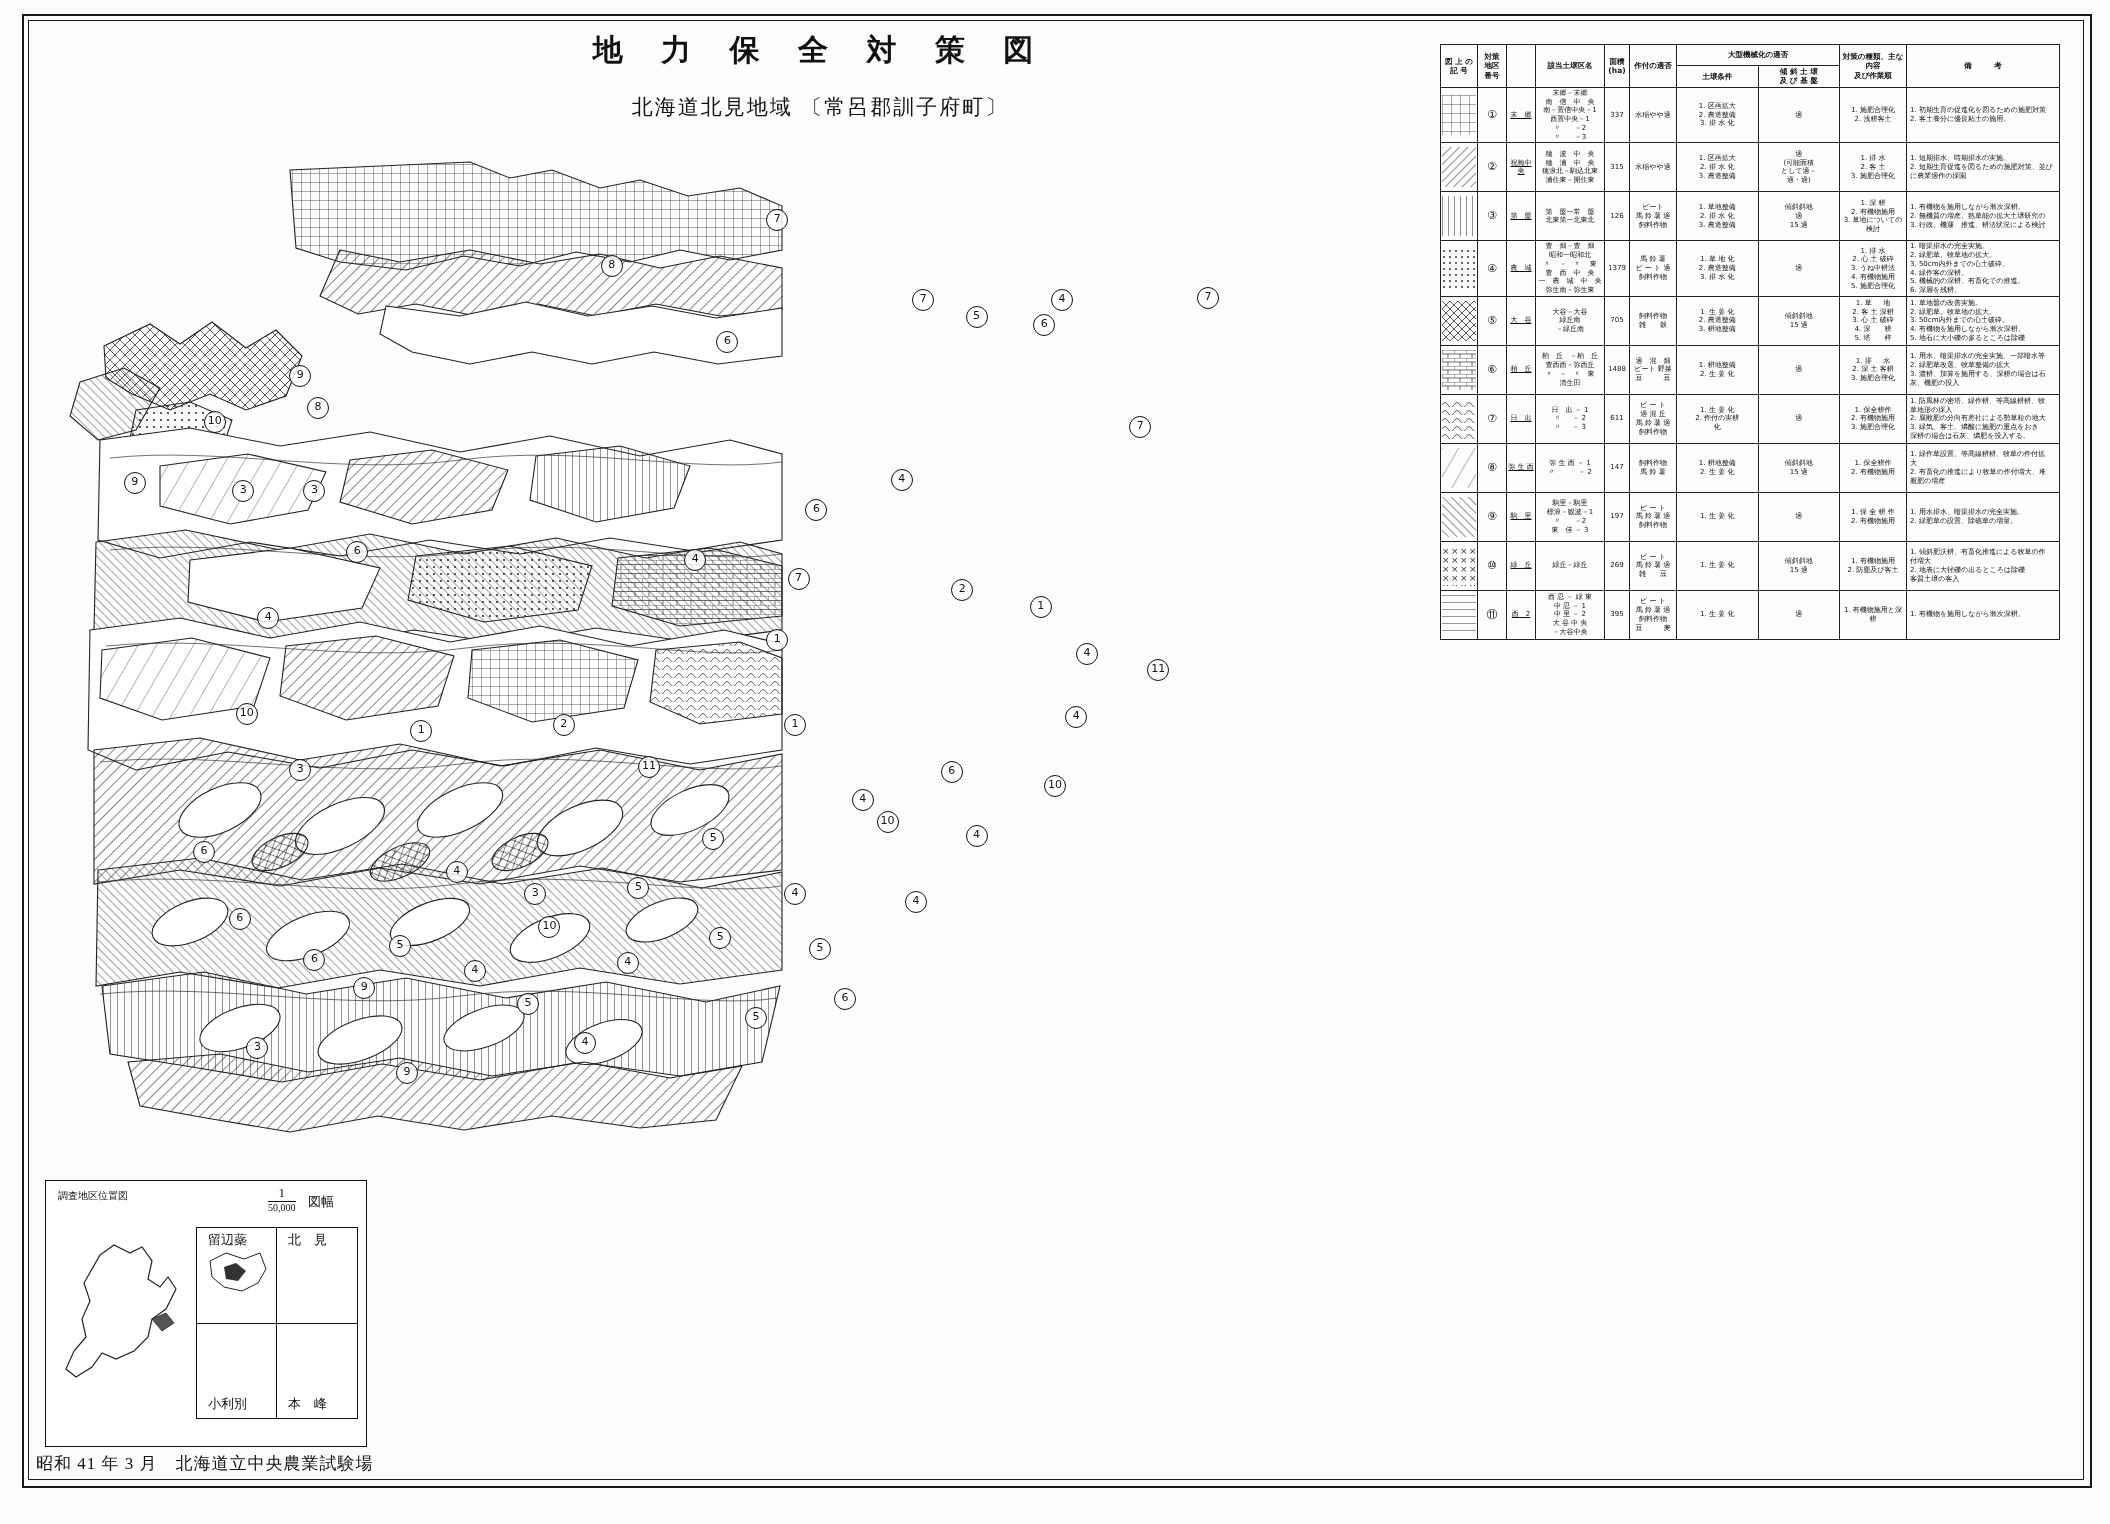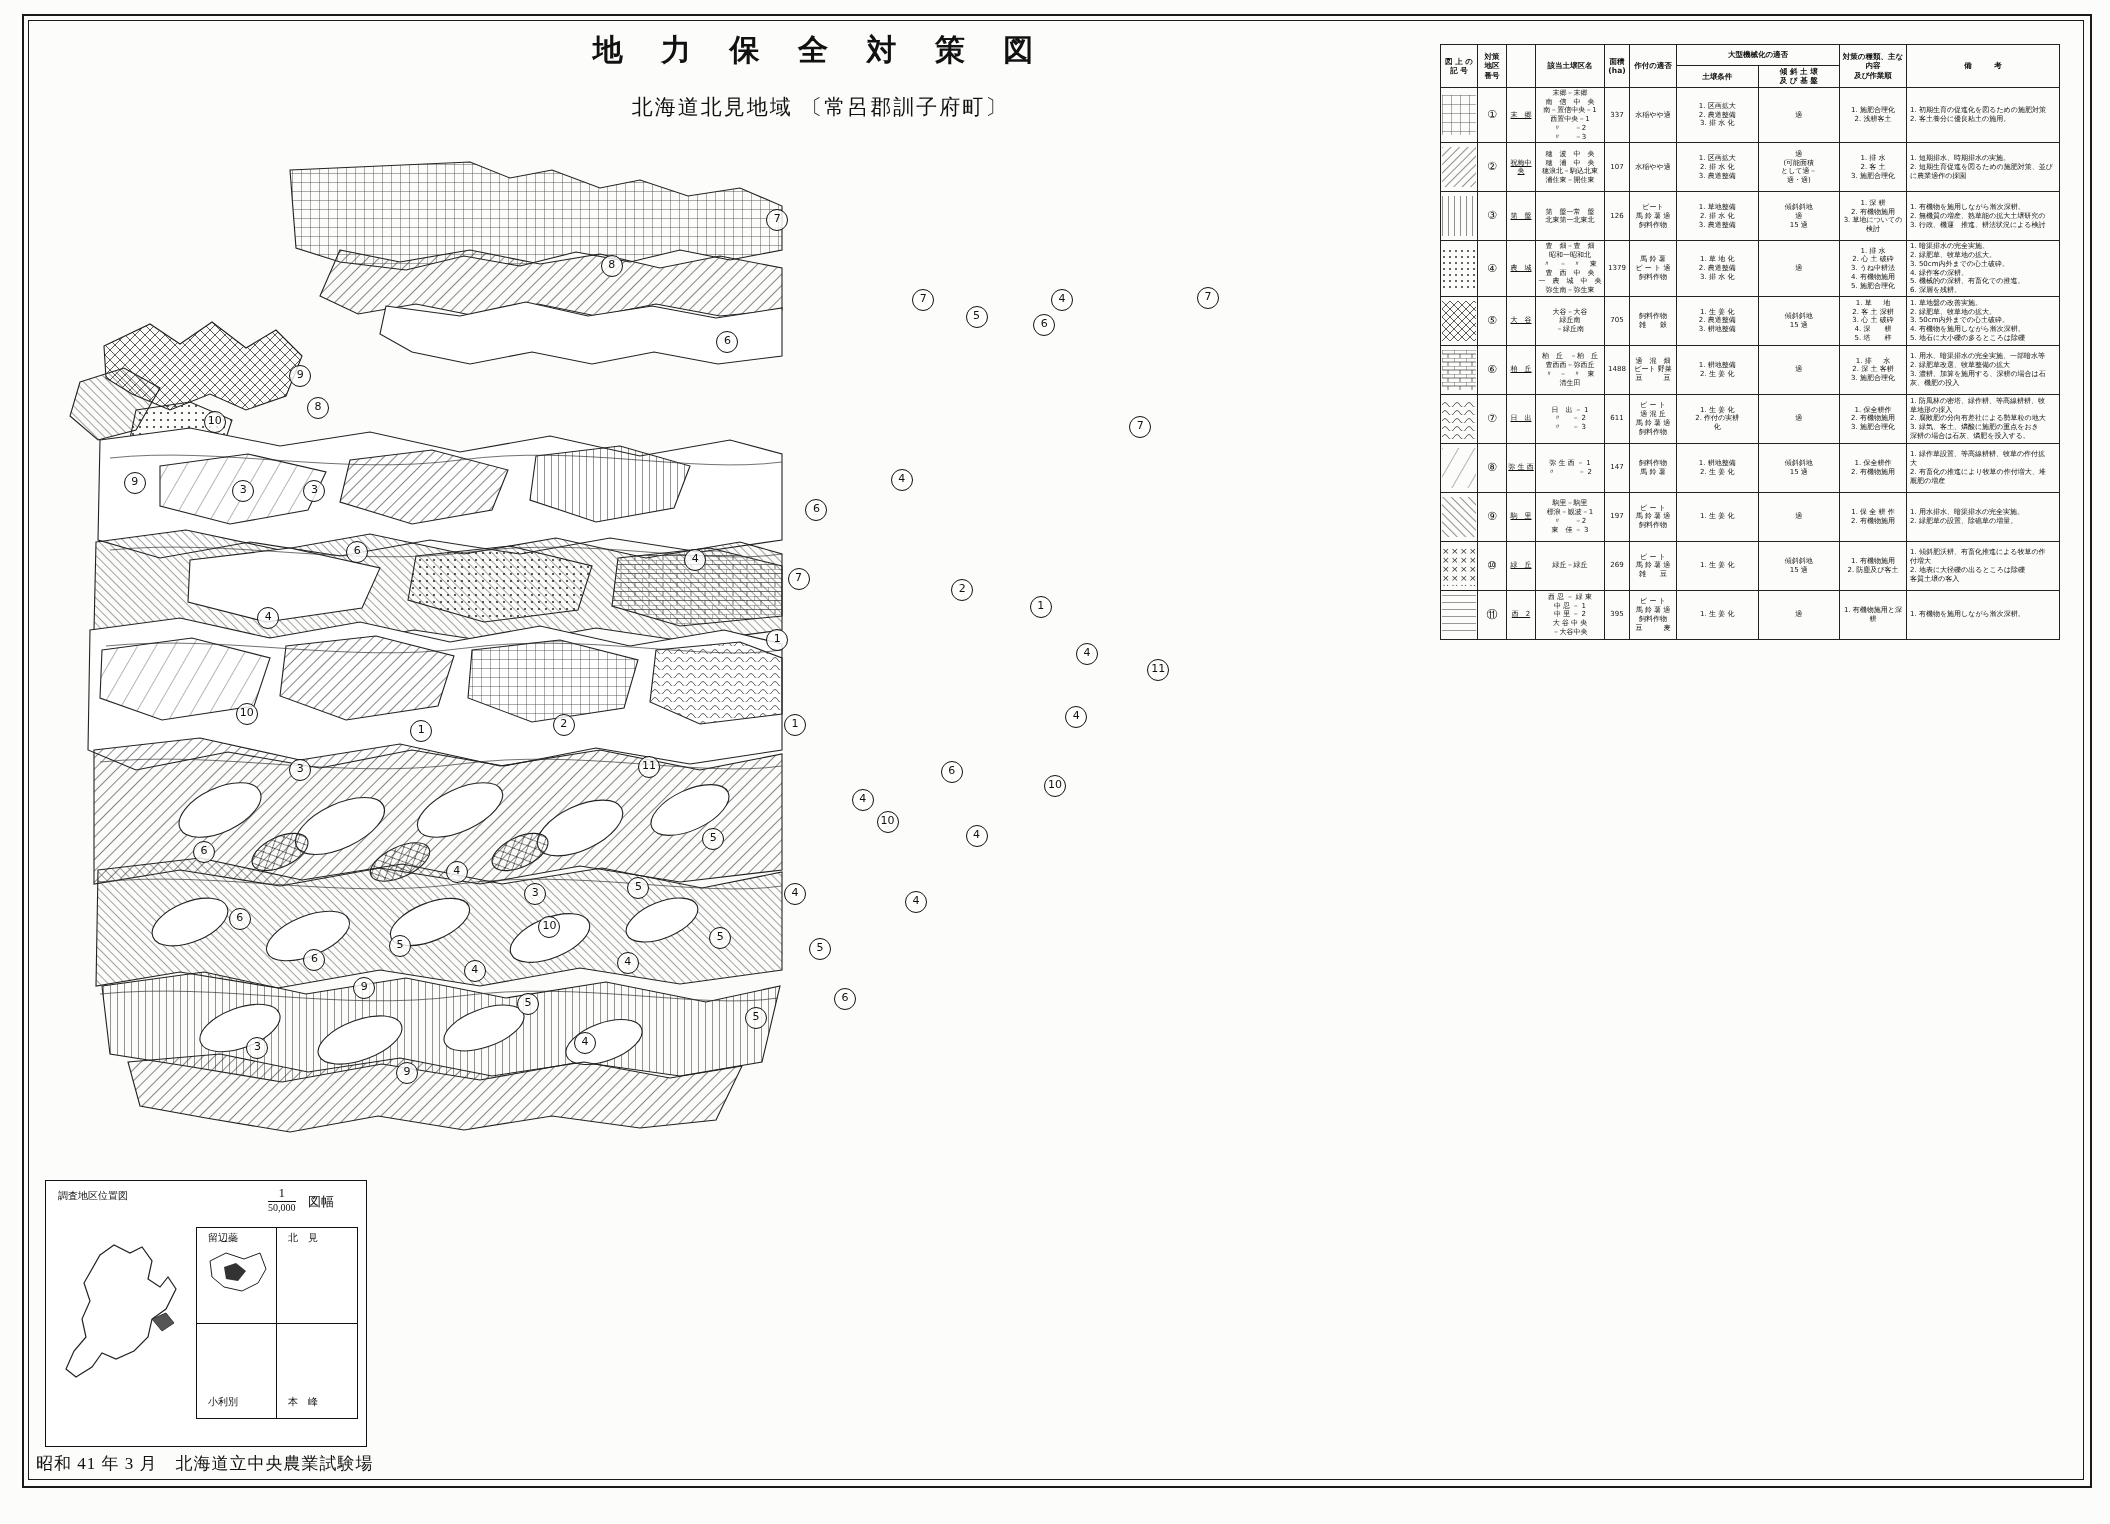--- a/index.html
+++ b/index.html
@@ -23,21 +23,21 @@
 
   
   .locator{position:absolute;left:45px;top:1180px;width:320px;height:265px;border:1.5px solid #111;background:#fff;}
   .locator-title{position:absolute;left:12px;top:8px;font-size:10px;}
   .locator-scale{position:absolute;left:222px;top:4px;font-size:13px;text-align:center;}
   .locator-scale .num{display:block;border-bottom:1px solid #111;font-size:13px;padding:0 2px;}
   .locator-scale .den{display:block;font-size:10px;}
   .locator-scale-label{position:absolute;left:262px;top:12px;font-size:13px;}
   .locator-map{position:absolute;left:10px;top:46px;width:300px;height:205px;}
   .lgrid{position:absolute;border:1px solid #111;}
-  .lcell{position:absolute;font-size:10px;}
+  .lcell{position:absolute;font-size:13px;}
 
   
   .footer{position:absolute;left:36px;top:1452px;font-size:17px;letter-spacing:1px;}
   .footer-rule{position:absolute;left:22px;top:1486px;width:2066px;height:1px;background:#1a1a1a;}
 
   
   .legend{position:absolute;left:1440px;top:44px;width:620px;}
   .legend-title{text-align:center;font-size:19px;letter-spacing:3px;margin-bottom:6px;}
   table.legend-table{border-collapse:collapse;width:620px;table-layout:fixed;font-size:7px;
                      font-family:"DejaVu Sans", sans-serif;}
@@ -311,21 +311,21 @@
                   <pattern id="lp1" width="6" height="6" patternUnits="userSpaceOnUse" patternTransform="rotate(45)">
                     <line x1="0" y1="0" x2="0" y2="6" stroke="#222" stroke-width="1"></line>
                   </pattern>
                 </defs>
                 <rect x="0" y="0" width="34" height="40" fill="url(#lp1)"></rect>
               </svg>
             </td>
             <td class="idx">②</td>
             <td class="nm">祝梅中央</td>
             <td class="soil">穂　波　中　央<br>穂　浦　中　央<br>穂浪北－駒込北東<br>浦住東－開住東</td>
-            <td class="area">107</td>
+            <td class="area">315</td>
             <td class="crop">水稲やや適</td>
             <td class="ctt">1. 区画拡大<br>2. 排 水 化<br>3. 農道整備</td>
             <td class="typ">適<br>(可能面積<br>として適－<br>適・適)</td>
             <td class="meas">1. 排 水<br>2. 客 土<br>3. 施肥合理化</td>
             <td class="rem left">1. 短期排水、時期排水の実施。<br>2. 短期生育促進を図るための施肥対策、並びに農業適作の採園</td>
           </tr>
           <tr class="row">
             <td class="pat">
               <svg class="swatch" viewBox="0 0 34 40" preserveAspectRatio="none">
                 <defs>

